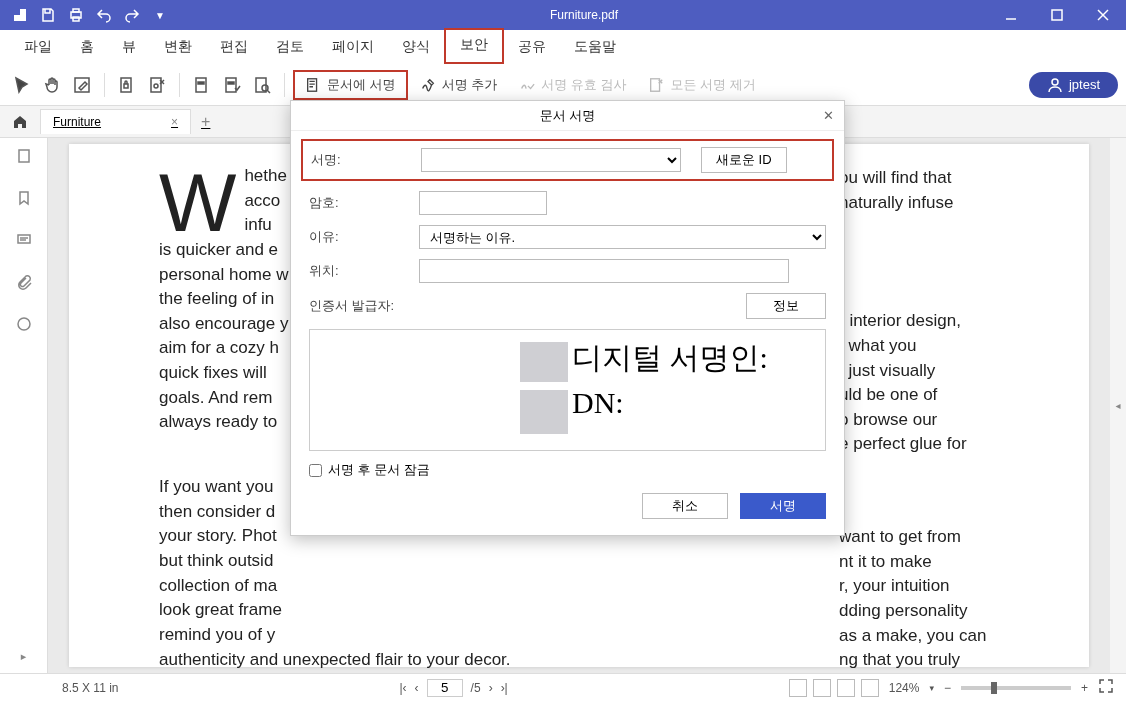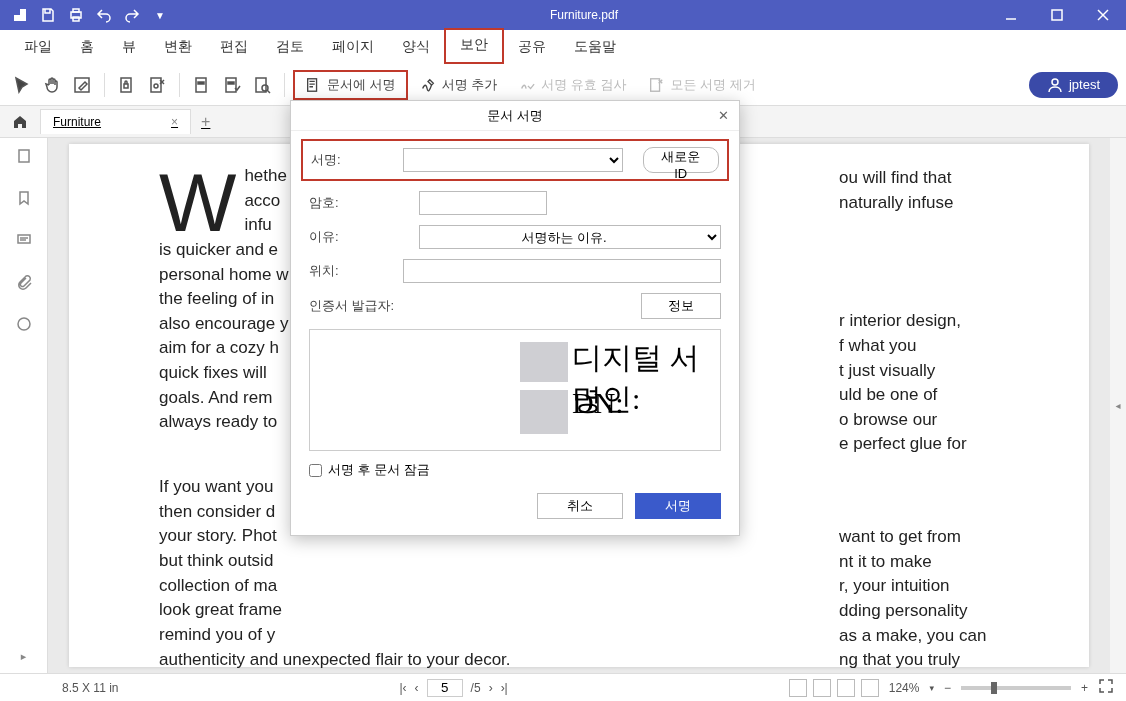--- a/index.html
+++ b/index.html
@@ -39,34 +39,34 @@
 .main { display: flex; height: calc(701px - 30px - 34px - 42px - 32px - 28px); position: relative; background: #eaeaea; }
 .side-rail { width: 48px; background: #fff; border-right: 1px solid #ddd; display: flex; flex-direction: column; align-items: center; padding-top: 10px; gap: 22px; color: #888; }
 .side-rail span { cursor: pointer; }
 .side-rail .expand { margin-top: auto; margin-bottom: 10px; font-size: 11px; color: #888; }
 .doc-wrap { flex: 1; display: flex; justify-content: center; overflow: hidden; padding: 6px 0; }
 .page { width: 1020px; background: #fff; box-shadow: 0 0 4px rgba(0,0,0,0.15); padding: 20px 90px; font-family: Georgia, "Times New Roman", serif; font-size: 17px; line-height: 1.45; color: #222; position: relative; }
 .page .dropcap { float: left; font-size: 82px; line-height: 0.8; padding-right: 8px; padding-top: 6px; font-weight: normal; }
 .right-rail { width: 16px; background: #f4f4f4; display: flex; align-items: center; justify-content: center; font-size: 10px; color: #888; }
 
 
-.dialog { position: absolute; left: 290px; top: 100px; width: 450px; background: #fff; border: 1px solid #ccc; box-shadow: 0 4px 16px rgba(0,0,0,0.25); z-index: 100; font-size: 13px; }
+.dialog { position: absolute; left: 290px; top: 100px; width: 555px; background: #fff; border: 1px solid #ccc; box-shadow: 0 4px 16px rgba(0,0,0,0.25); z-index: 100; font-size: 13px; }
 .dialog .dlg-title { height: 30px; display: flex; align-items: center; justify-content: center; position: relative; border-bottom: 1px solid #eee; }
 .dialog .dlg-title .close { position: absolute; right: 10px; cursor: pointer; color: #666; }
 .dialog .dlg-body { padding: 14px 18px 16px; }
 .dialog .row { display: flex; align-items: center; margin-bottom: 10px; }
 .dialog .row label { width: 110px; color: #444; }
 .dialog .row .field { flex: 1; }
-.dialog select, .dialog input[type=text] { height: 24px; border: 1px solid #bbb; padding: 0 6px; font-size: 13px; background: #fff; text-align: center; }
+.dialog select, .dialog input[type=text] { height: 24px; border: 1px solid #bbb; padding: 0 6px; font-size: 13px; background: #fff; }
 .dialog .btn { height: 26px; padding: 0 14px; border: 1px solid #bbb; background: #fff; cursor: pointer; font-size: 13px; }
 .dialog .btn.primary { background: #3a5acb; color: #fff; border-color: #3a5acb; }
 .row-sig { border: 2px solid #c0392b; padding: 6px 8px; margin: -6px -8px 10px; }
 .row-sig .sig-label { width: 102px; display: inline-block; }
 .row-sig select { width: 260px; }
-.row-sig .btn { margin-left: 20px; border-radius: 10px; }
+.row-sig .btn { margin-left: 20px; }
 .appearance-row { display: flex; align-items: center; justify-content: center; gap: 10px; margin: 16px 0 8px; }
 .appearance-row select { width: 180px; }
 .preview { border: 1px solid #ccc; height: 122px; margin: 4px 0 10px; display: flex; align-items: center; justify-content: center; position: relative; }
 .preview .pv-box1 { position: absolute; left: 210px; top: 12px; width: 48px; height: 40px; background: #cfcfd3; }
 .preview .pv-text1 { position: absolute; left: 262px; top: 8px; font-family: "Malgun Gothic", serif; font-size: 30px; }
 .preview .pv-box2 { position: absolute; left: 210px; top: 60px; width: 48px; height: 44px; background: #cfcfd3; }
 .preview .pv-text2 { position: absolute; left: 262px; top: 56px; font-family: Georgia, serif; font-size: 30px; }
 .lock-row { display: flex; align-items: center; gap: 6px; margin: 6px 0 14px; }
 .dlg-actions { display: flex; justify-content: flex-end; gap: 12px; }
 

